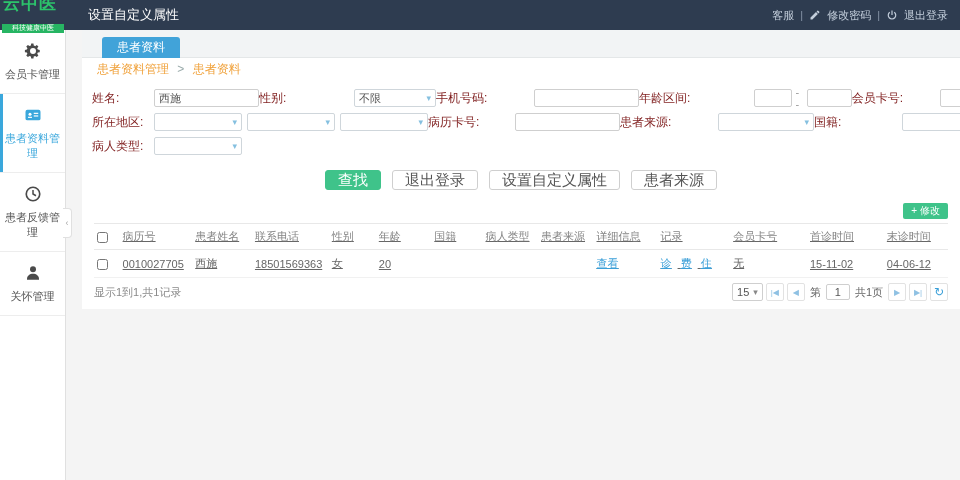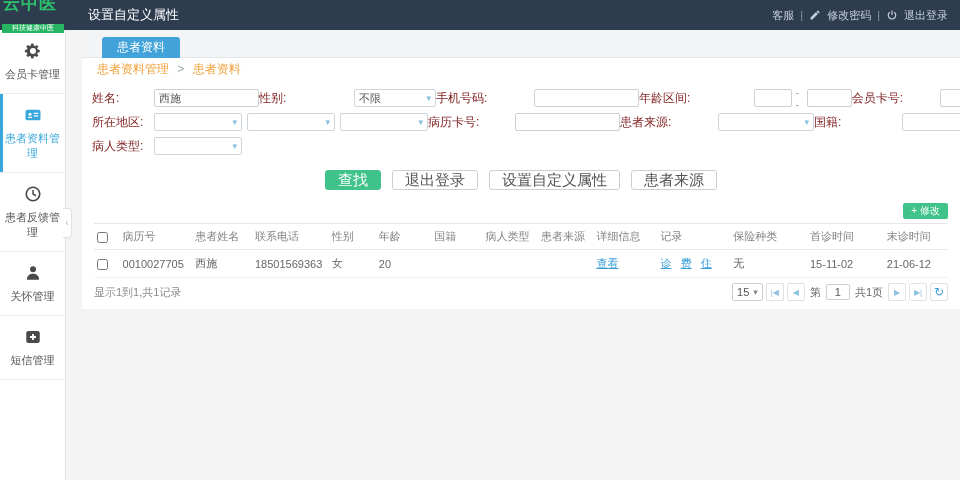--- a/index.html
+++ b/index.html
@@ -71,21 +71,21 @@
   .btn { height:20px; line-height:18px; padding:0 12px; border-radius:3px;
     font-size:15px; cursor:pointer; border:1px solid transparent; }
   .btn-green { background:#3fc38a; border-color:#3fc38a; color:#fff; }
   .btn-plain { background:#fff; border-color:#cfcfcf; color:#555; }
   
   .table-section { background:#fff; padding:0 12px 6px; }
   .modify-row { display:flex; justify-content:flex-end; padding:3px 0 4px; }
   .btn-small { height:16px; line-height:15px; padding:0 8px; font-size:10px;
     background:#3fc38a; color:#fff; border-radius:2px; cursor:pointer; }
   .btn-small .plus { margin-right:3px; }
-  table { width:100%; border-collapse:collapse; font-size:11px; color:#666; table-layout:fixed; }
+  table { width:100%; border-collapse:collapse; font-size:11px; color:#666; table-layout:fixed;text-decoration:underline; }
   th { border-top:1px solid #e8e8e8; border-bottom:1px solid #e8e8e8; color:#848484;
     font-weight:normal; text-align:left; padding:5px 3px; white-space:nowrap;
     overflow:hidden; }
   td { padding:6px 3px; border-bottom:1px solid #f1f1f1; white-space:nowrap; overflow:hidden; }
   .cb { width:11px; height:11px; vertical-align:middle; cursor:pointer; }
   .lnk { color:#3a9fd8; text-decoration:underline; cursor:pointer; }
   .rec-lnk { margin-right:6px; }
   
   .table-footer { display:flex; align-items:center; justify-content:space-between;
     padding:5px 0 2px; font-size:11px; color:#8a8a8a; }
@@ -166,29 +166,20 @@
   <div class="side-item">
     <span class="icon">
       <svg viewBox="0 0 24 24">
           <circle cx="12" cy="7" r="4" fill="#4a4a4a"></circle>
           <path d="M4 20c0-4.4 3.6-7 8-7s8 2.6 8 7v1H4z" fill="#4a4a4a"></path>
         </svg>
     </span>
     <span>关怀管理</span>
   </div>
 
-  <div class="side-item">
-    <span class="icon">
-      <svg viewBox="0 0 24 24">
-          <rect x="3" y="4" width="18" height="16" rx="3" fill="#4a4a4a"></rect>
-          <path d="M12 8v8M8 12h8" stroke="#fff" stroke-width="2.4"></path>
-        </svg>
-    </span>
-    <span>短信管理</span>
-  </div>
 
   <div class="collapse-handle">‹</div>
 </div>
 
 <div class="main">
 
   <div class="tabbar">
     <div class="tab">患者资料</div>
   </div>
 
@@ -312,21 +303,21 @@
           <th>病历号</th>
           <th>患者姓名</th>
           <th>联系电话</th>
           <th>性别</th>
           <th>年龄</th>
           <th>国籍</th>
           <th>病人类型</th>
           <th>患者来源</th>
           <th>详细信息</th>
           <th>记录</th>
-          <th>保险种类</th>
+          <th>会员卡号</th>
           <th>首诊时间</th>
           <th>末诊时间</th>
         </tr>
       </thead>
       <tbody>
         <tr>
           <td><input type="checkbox" class="cb" style=""></td>
           <td>0010027705</td>
           <td>西施</td>
           <td>18501569363</td>
@@ -336,21 +327,21 @@
           <td></td>
           <td></td>
           <td><span class="lnk">查看</span></td>
           <td>
             <span class="lnk rec-lnk">诊</span>
             <span class="lnk rec-lnk">费</span>
             <span class="lnk">住</span>
           </td>
           <td>无</td>
           <td>15-11-02</td>
-          <td>21-06-12</td>
+          <td>04-06-12</td>
         </tr>
       </tbody>
     </table>
 
     <div class="table-footer">
       <span>显示1到1,共1记录</span>
       <div class="pager">
         <div class="psize">
           <span>15</span>
           <span class="caret" style="color:#888">▾</span>

